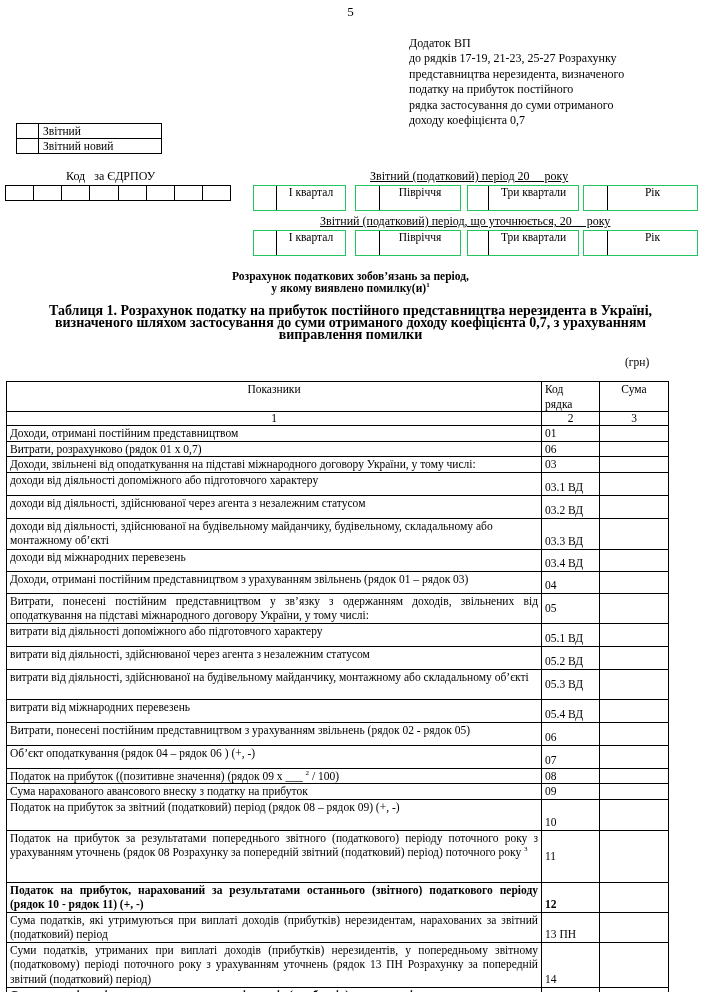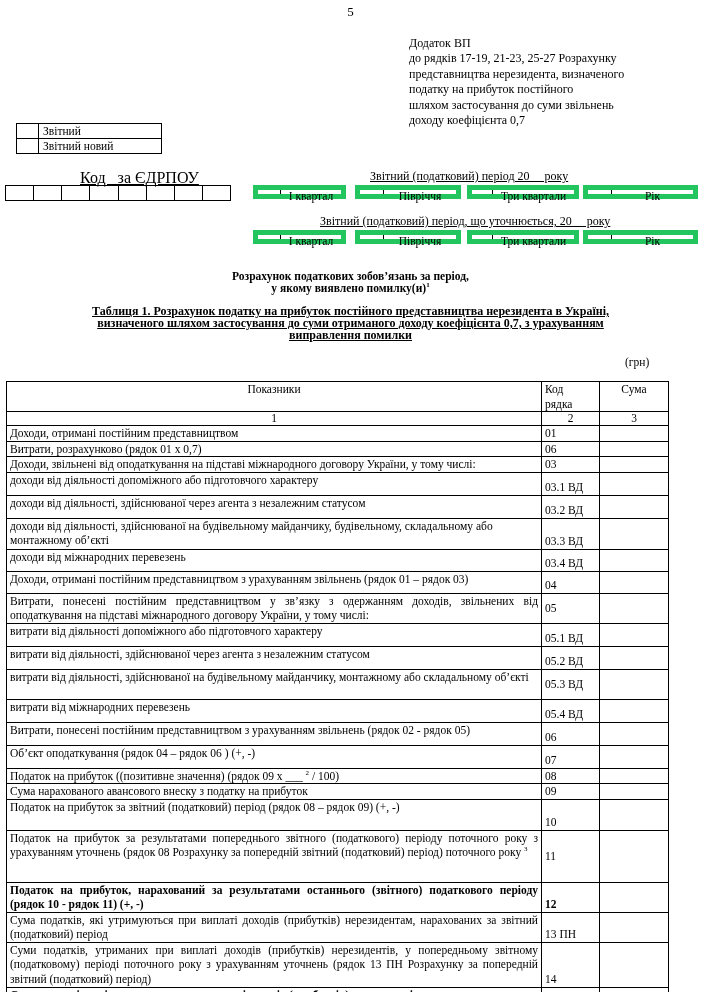--- a/index.html
+++ b/index.html
@@ -8,29 +8,29 @@
   .abs { position: absolute; }
   .pagenum { left: 0; width: 701px; top: 4px; text-align: center; font-size: 13px; }
   .appendix { left: 409px; top: 36px; width: 290px; line-height: 15.4px; font-size: 12px; }
   .appendix div { white-space: nowrap; }
   table { border-collapse: collapse; }
   td { border: 1px solid #000; padding: 0; }
   .rtype { left: 16px; top: 123px; width: 146px; }
   .rtype td { height: 14px; line-height: 14px; font-size: 11.5px; }
   .rtype td.chk { width: 21px; }
   .rtype td.lbl { padding-left: 4px; }
-  .edr-label { left: 80px; top: 169px; font-size: 16px; white-space: pre; text-decoration: underline; }
+  .edr-label { left: 66px; top: 169px; font-size: 12px; white-space: pre; }
   .edr { left: 5px; top: 185px; width: 226px; }
   .edr td { height: 14px; width: 27px; }
   .period-label { font-size: 12px; white-space: pre; text-decoration: underline; }
-  .pbox { height: 14px; border: 5px solid #22c55e; box-sizing: border-box; display: flex; }
+  .pbox { height: 26px; border: 1px solid #22c55e; box-sizing: border-box; display: flex; }
   .pbox .chk { border-right: 1px solid #000; height: 100%; }
   .pbox .lbl { flex: 1; text-align: center; line-height: 13px; font-size: 11.5px; }
   .title1 { left: 0; width: 701px; top: 270px; text-align: center; font-weight: bold; font-size: 11.5px; line-height: 12px; }
-  .title2 { left: 0; width: 701px; top: 305px; text-align: center; font-weight: bold; font-size: 12px; line-height: 12px; text-decoration: underline; }
+  .title2 { left: 0; width: 701px; top: 305px; text-align: center; font-weight: bold; font-size: 14px; line-height: 12px; }
   sup { font-size: 7px; line-height: 0; }
   .units { left: 625px; top: 356px; font-size: 11.5px; }
   .main { left: 6px; top: 369px; width: 660px; table-layout: fixed; margin-top: 12px; }
   .main td { vertical-align: top; font-size: 11.5px; line-height: 14.5px; padding: 0 3px; }
   .main td.c1 { width: 528px; }
   .main td.c2 { width: 51px; }
   .main td.c3 { width: 62px; }
   .main td.bot { vertical-align: bottom; }
   .main td.mid { vertical-align: middle; }
   .main .hdr td { text-align: center; }
@@ -42,21 +42,21 @@
 </head>
 <body>
 
 <div class="abs pagenum">5</div>
 
 <div class="abs appendix">
   <div>Додаток ВП</div>
   <div>до рядків 17-19, 21-23, 25-27 Розрахунку</div>
   <div>представництва нерезидента, визначеного</div>
   <div>податку на прибуток постійного</div>
-  <div>шляхом застосування до суми звільнень</div>
+  <div>рядка застосування до суми отриманого</div>
   <div>доходу коефіцієнта 0,7</div>
 </div>
 
 <table class="abs rtype">
   <tbody>
       <tr>
     <td class="chk"></td>
     <td class="lbl">Звітний</td>
   </tr>
   <tr>

